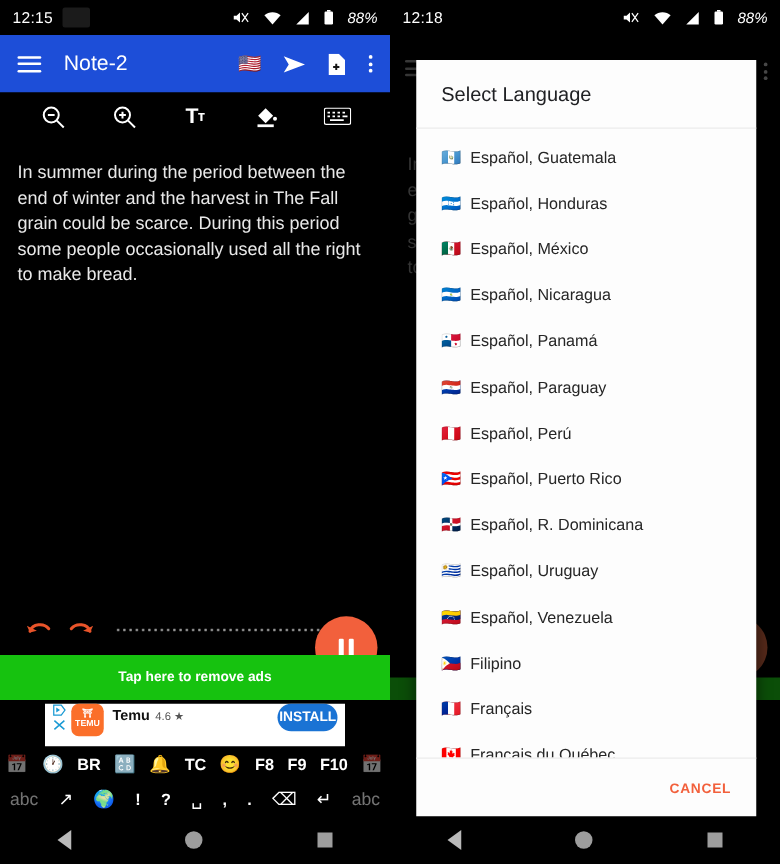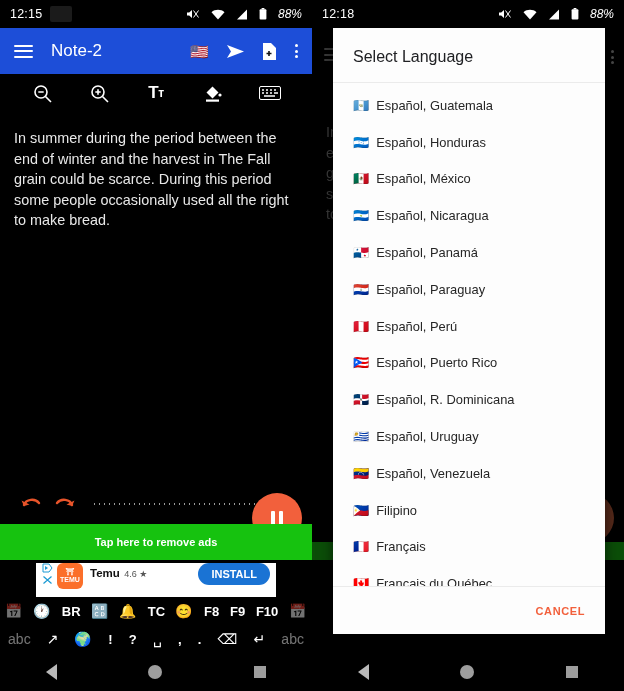--- a/index.html
+++ b/index.html
@@ -61,21 +61,21 @@
   .adbox { position:absolute; left:36px; right:36px; bottom:92px; height:36px;
            background:#fff; display:flex; align-items:flex-start; padding:0 6px; }
   .ad-marks { display:flex; flex-direction:column; gap:2px; margin-right:4px; }
   .ad-icon { width:26px; height:26px; border-radius:6px; background:#fb6f2a;
              color:#fff; font-size:7px; font-weight:700; display:flex; flex-direction:column;
              align-items:center; justify-content:center; line-height:8px; }
   .ad-text { margin-left:7px; }
   .ad-title { font-size:11.5px; font-weight:700; color:#111; line-height:13px; }
   .ad-sub { font-size:9px; color:#555; line-height:11px; }
   .ad-install { margin-left:auto; background:#1a73d4; color:#fff; font-size:11px;
-                font-weight:700; border-radius:12px; padding:5px 13px; }
+                font-weight:700; border-radius:12px; padding:5px 1px; }
 
   
   .kbd { position:absolute; left:0; right:0; bottom:38px; height:56px; background:#000; }
   .kbd-row { display:flex; align-items:center; height:28px; color:#fff;
              font-size:13px; font-weight:700; }
   .kbd-row .key { flex:1 0 auto; display:flex; align-items:center;
                   justify-content:center; height:28px; }
   .emo { font-size:14px; font-weight:400; }
   .edge { opacity:.45; }
 
@@ -93,21 +93,21 @@
   .dim-hamb { position:absolute; left:12px; top:48px; display:flex; flex-direction:column;
               gap:3.5px; width:19px; }
   .dim-hamb i { height:2px; background:#3a3a3a; display:block; border-radius:1px; }
   .dim-dots { position:absolute; right:10px; top:50px; display:flex; flex-direction:column; gap:2.5px; }
   .dim-dots i { width:3px; height:3px; background:#4a4a4a; border-radius:50%; display:block; }
   .dim-adbar { position:absolute; left:0; right:0; bottom:131px; height:18px; background:#0b4e08; }
   .dim-fab { position:absolute; right:10px; bottom:148px; width:50px; height:50px;
              border-radius:50%; background:#55291a; }
 
   
-  .dialog { position:absolute; left:21px; top:28px; width:272px; height:606px;
+  .dialog { position:absolute; left:21px; top:48px; width:272px; height:606px;
             background:#fdfdfd; display:flex; flex-direction:column;
             box-shadow:0 2px 12px rgba(0,0,0,.6); }
   .dlg-title { font-size:16px; color:#202124; font-weight:500;
                padding:20px 20px 16px 20px; border-bottom:1px solid #ebebeb; }
   .dlg-list { flex:1; overflow:hidden; padding-top:4px; }
   .dlg-item { display:flex; align-items:center; gap:7px; height:36.8px;
               padding:0 20px; font-size:12.9px; color:#262626; }
   .dlg-item .fg { font-size:13px; line-height:1; }
   .dlg-footer { border-top:1px solid #ebebeb; height:48px; display:flex;
                 align-items:center; justify-content:flex-end; padding:0 20px; }

